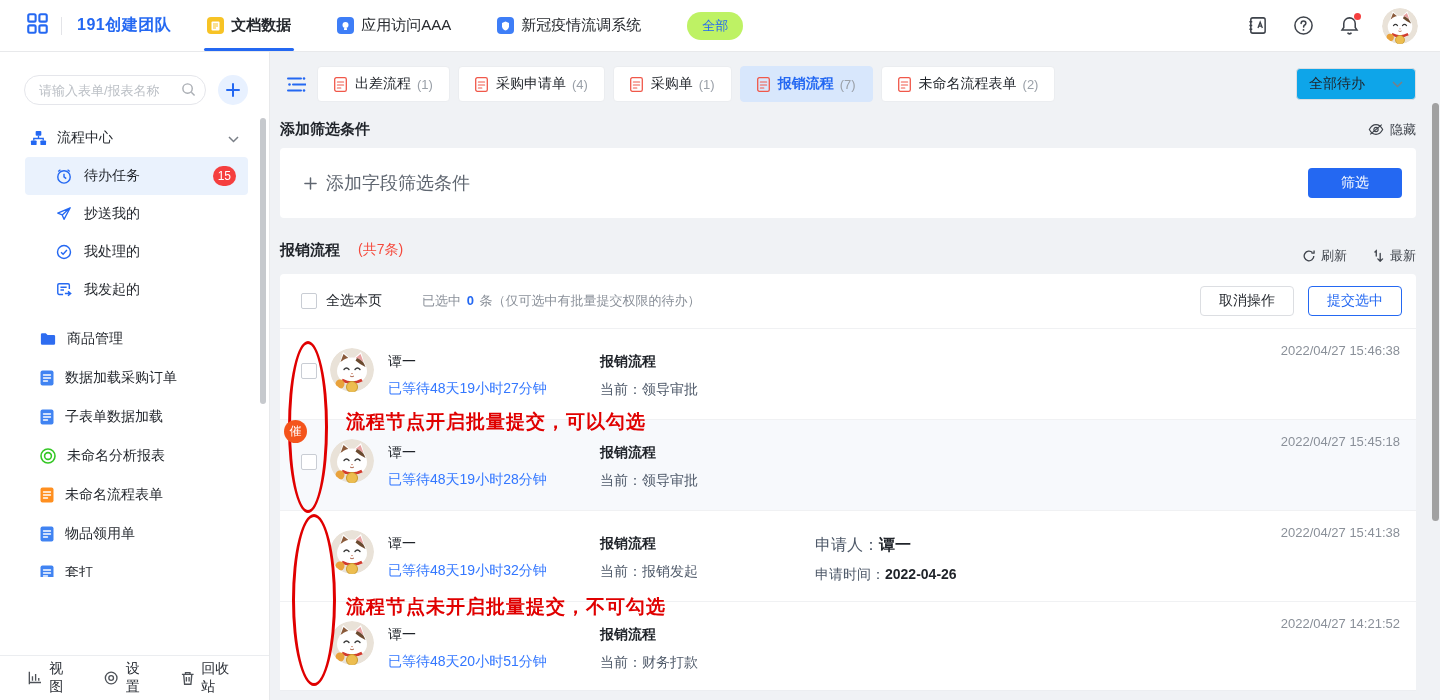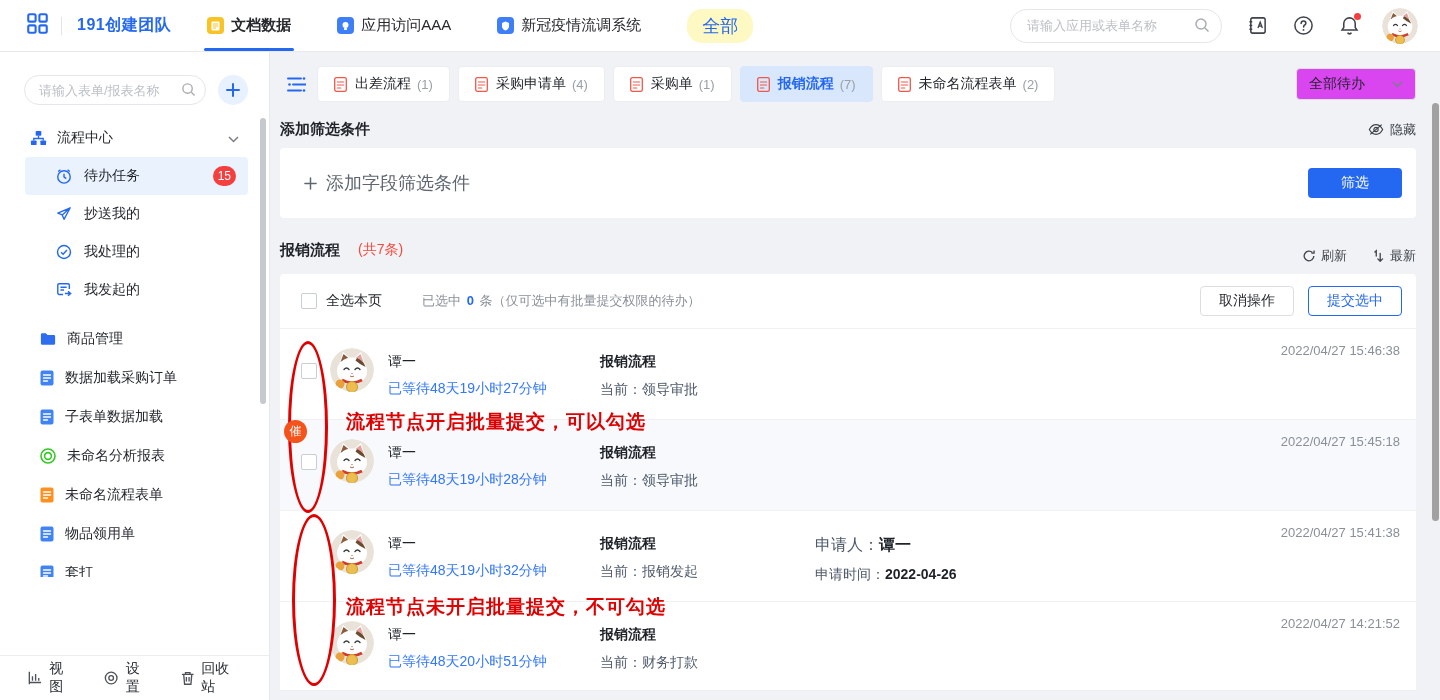--- a/index.html
+++ b/index.html
@@ -13,21 +13,21 @@
   .h-left { display:flex; align-items:center; height:100%; }
   .grid-icon { margin-left:27px; }
   .vdiv { width:1px; height:18px; background:#e3e4e8; margin:0 15px 0 13px; }
   .team-name { color:#2468f2; font-size:16px; font-weight:700; letter-spacing:.5px; }
   .app-tabs { display:flex; align-items:center; height:100%; margin-left:36px; }
   .app-tab { display:flex; align-items:center; height:100%; position:relative; margin-right:46px; cursor:pointer; }
   .app-tab .app-ico { width:17px; height:17px; border-radius:4px; margin-right:7px; display:flex; align-items:center; justify-content:center; }
   .app-tab span { font-size:15px; color:#26292e; }
   .app-tab.active span { font-weight:700; }
   .app-tab.active::after { content:""; position:absolute; left:-3px; right:-3px; bottom:0; height:3px; background:#2468f2; border-radius:2px; }
-  .pill { background:#fef9c3; color:#2468f2; font-size:18px; padding:5px 15px; border-radius:15px; }
+  .pill { background:#bef264; color:#2468f2; font-size:13px; padding:5px 15px; border-radius:15px; }
   .h-right { margin-left:auto; display:flex; align-items:center; padding-right:22px; }
   .h-search { position:relative; width:212px; height:34px; }
   .h-search input { width:100%; height:100%; border:1px solid #e5e6eb; border-radius:17px; padding:0 34px 0 16px;
                     font-size:13px; color:#1f2329; outline:none; background:#fff; font-family:inherit; }
   .h-search input::placeholder { color:#bcc0c6; }
   .h-search .mag { position:absolute; right:12px; top:8px; }
   .h-ico { margin-left:25px; display:flex; align-items:center; cursor:pointer; position:relative; }
   .bell-dot { position:absolute; right:-1px; top:-2px; width:7px; height:7px; border-radius:50%; background:#f53f3f; }
   .avatar-top { width:36px; height:36px; margin-left:22px; border-radius:50%; cursor:pointer; }
 
@@ -64,21 +64,21 @@
   .main { position:absolute; left:271px; top:52px; width:1169px; height:648px; background:#f0f2f5;
           padding:0 24px 0 9px; }
   .chips-row { position:relative; margin-top:14px; height:36px; display:flex; align-items:center; }
   .filter-collapse { margin:0 11px 0 7px; cursor:pointer; display:flex; }
   .chip { display:flex; align-items:center; height:36px; background:#fff; border:1px solid #ebedf0; border-radius:4px;
           padding:0 16px; margin-right:8px; cursor:pointer; }
   .chip .lbl { font-size:14px; margin-left:8px; }
   .chip .cnt { font-size:13px; color:#9aa0a8; margin-left:6px; }
   .chip.active { background:#d8e7fc; border-color:#d8e7fc; }
   .chip.active .lbl { color:#2468f2; font-weight:700; }
-  .todo-select { position:absolute; right:0; top:2px; width:120px; height:32px; background:#d946ef; border:1px solid #dcdee2;
+  .todo-select { position:absolute; right:0; top:2px; width:120px; height:32px; background:#0ea5e9; border:1px solid #dcdee2;
                  border-radius:4px; display:flex; align-items:center; justify-content:space-between; padding:0 12px; cursor:pointer; }
   .todo-select .lbl { font-size:14px; }
 
   .filter-header { margin-top:18px; display:flex; align-items:center; }
   .filter-header .title { font-size:15px; font-weight:700; }
   .hide-link { margin-left:auto; display:flex; align-items:center; cursor:pointer; }
   .hide-link .lbl { font-size:13px; color:#3e434b; margin-left:6px; }
 
   .filter-card { margin-top:9px; height:70px; background:#fff; border-radius:4px; display:flex; align-items:center;
                  padding:0 14px 0 24px; }
@@ -202,29 +202,20 @@
             <svg width="9" height="10" viewBox="0 0 9 10">
                 <path d="M4.5 0.5 L8 2v3.2c0 2.3-1.7 3.8-3.5 4.3C2.7 9 1 7.5 1 5.2V2Z" fill="#fff"></path>
               </svg>
           </span>
           <span>新冠疫情流调系统</span>
         </div>
       </div>
       <span class="pill">全部</span>
     </div>
     <div class="h-right">
-      <div class="h-search">
-        <input placeholder="请输入应用或表单名称" style="">
-        <span class="mag">
-          <svg width="16" height="16" viewBox="0 0 16 16" fill="none" stroke="#a9adb3" stroke-width="1.5">
-              <circle cx="7" cy="7" r="5"></circle>
-              <path d="M11 11l3.5 3.5"></path>
-            </svg>
-        </span>
-      </div>
       <span class="h-ico">
         <svg width="21" height="21" viewBox="0 0 22 22" fill="none" stroke="#3e434b" stroke-width="1.6">
           <rect x="4" y="3" width="15" height="16" rx="2"></rect>
             <path d="M2.5 7h3M2.5 11h3M2.5 15h3"></path>
           <path d="M11.5 13.5 L13.8 7.5 L16.1 13.5 M12.3 11.6h3" stroke-width="1.4"></path>
           </svg>
       </span>
       <span class="h-ico">
         <svg width="21" height="21" viewBox="0 0 22 22">
             <circle cx="11" cy="11" r="9" fill="none" stroke="#3e434b" stroke-width="1.6"></circle>

